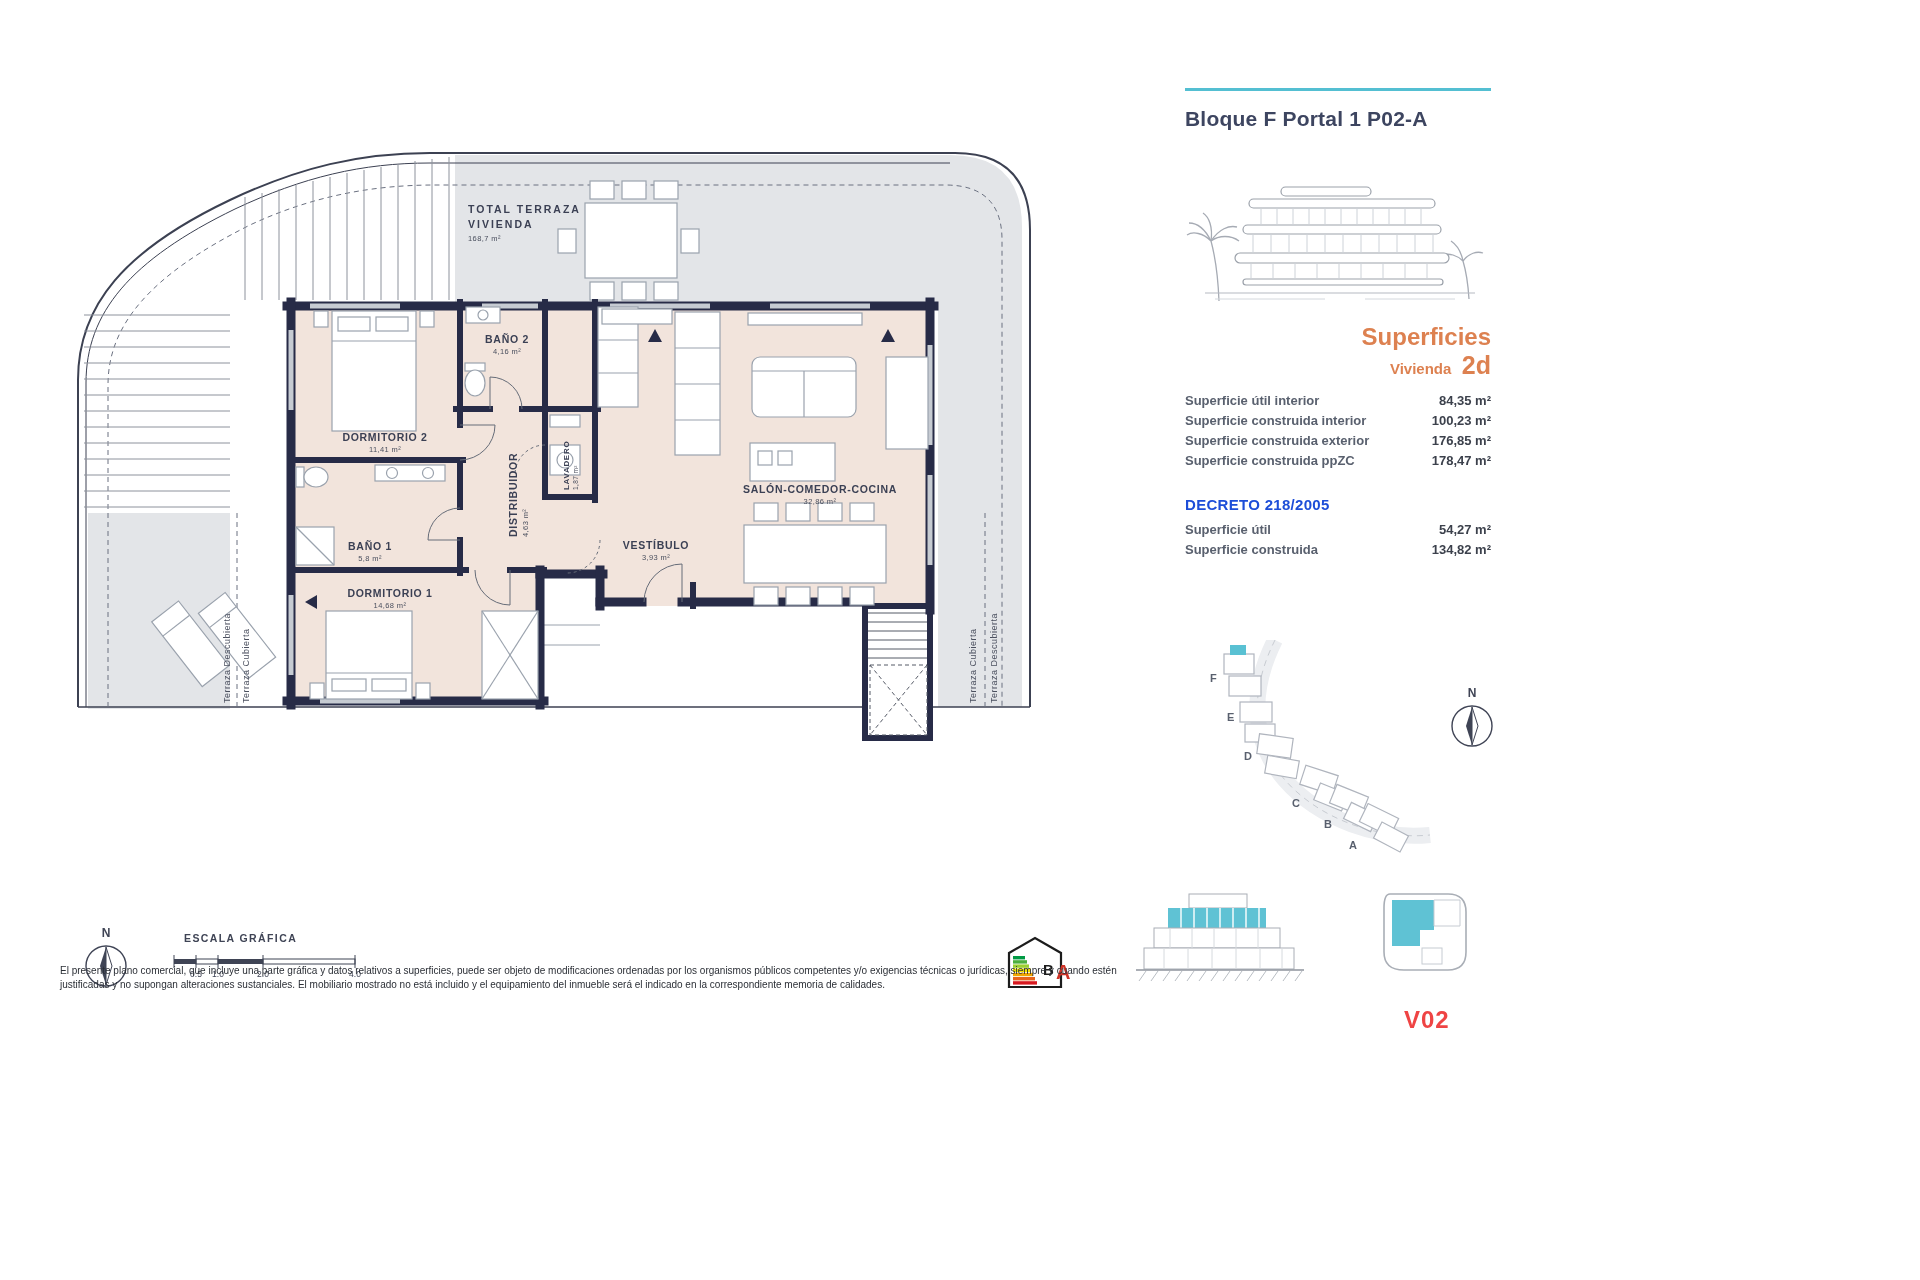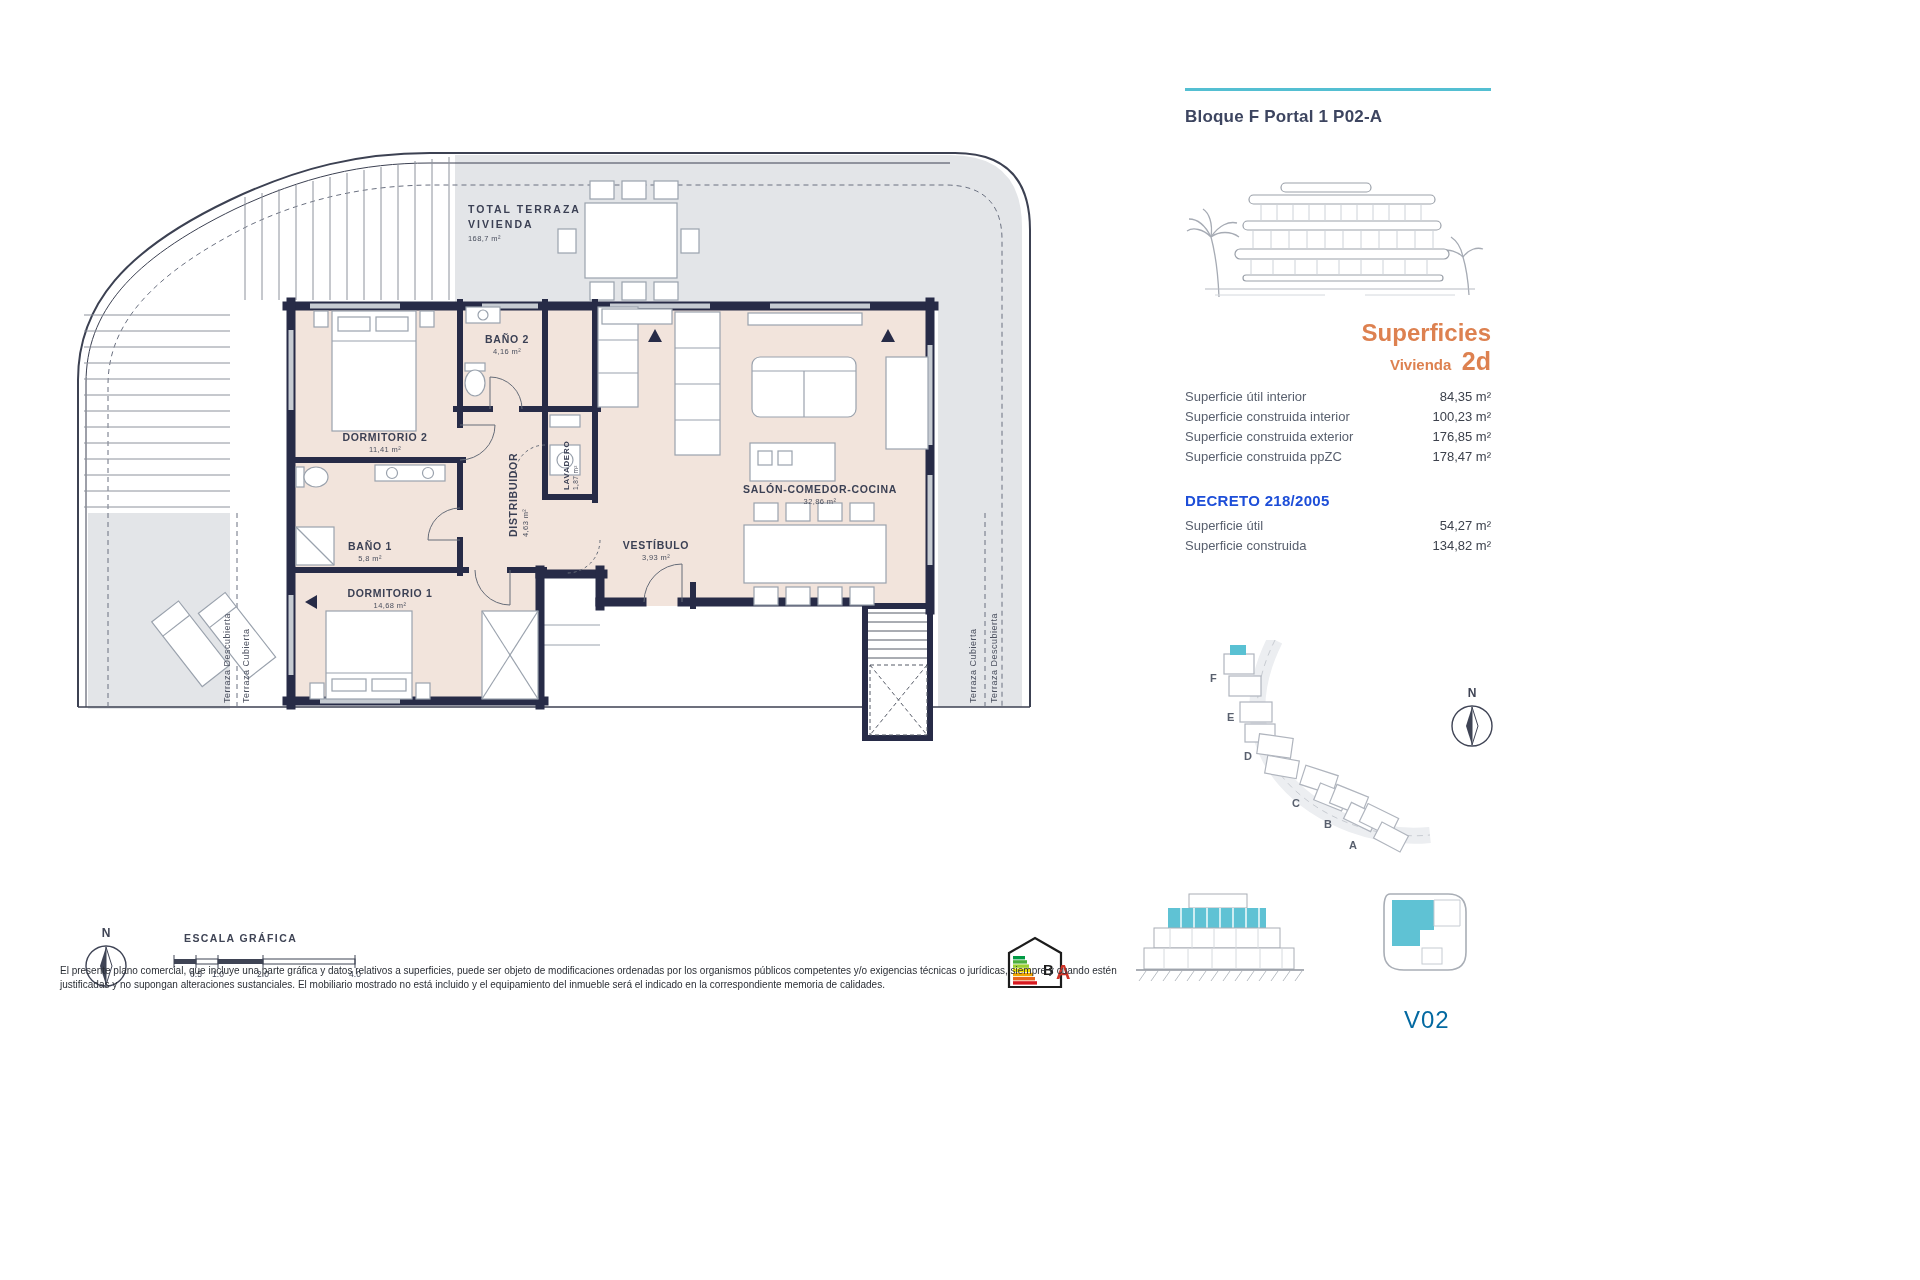--- a/index.html
+++ b/index.html
@@ -10,33 +10,33 @@
 
   svg text { font-family:"Liberation Sans", sans-serif; }
   .rlbl  { font-size:10.5px; font-weight:700; fill:#3b4054; letter-spacing:.7px; }
   .rarea { font-size:7.5px; fill:#4a4f5e; letter-spacing:.4px; }
   .vlbl  { font-size:9px; fill:#4a4f5e; letter-spacing:.5px; }
   .tlbl  { font-size:10.5px; font-weight:700; fill:#3b4054; letter-spacing:2px; }
 
   
   .panel { position:absolute; left:1185px; top:88px; width:306px; }
   .rule  { height:3px; background:#54bfd2; }
-  .ptitle{ font-size:17px; font-weight:700; color:#3d4560; margin:16px 0 10px; letter-spacing:.2px; }
+  .ptitle{ font-size:21px; font-weight:700; color:#3d4560; margin:16px 0 10px; letter-spacing:.2px; }
   .sup-head { display:flex; justify-content:space-between; align-items:flex-end; margin:10px 0 10px;flex-direction:column; }
   .sup-title{ font-size:24px; font-weight:700; color:#dd8150; }
   .viv { color:#dd8150; font-weight:700; }
   .viv .vl { font-size:15px; }
   .viv .vv { font-size:25px; margin-left:6px; }
-  .srow { display:flex; justify-content:space-between; font-size:13px; color:#59606e; padding:2.5px 0; }
+  .srow { display:flex; justify-content:space-between; font-size:13px; color:#59606e; padding:2.5px 0;font-weight:bold; }
   .srow .val { color:#3c414c; }
   .decreto { font-size:15px; font-weight:700; color:#1d4ed8; letter-spacing:.3px; margin:26px 0 6px; }
 
   .scale-title { font-size:10.5px; font-weight:700; color:#3f4455; letter-spacing:1.4px; margin-bottom:6px;margin-left:12px; }
   .disclaimer { position:absolute; left:60px; top:964px; width:1058px; font-size:10px; line-height:1.42; color:#2b2f36; }
-  .v02 { position:absolute; left:1404px; top:1006px; font-size:24px; font-weight:400; color:#0369a1; letter-spacing:1px; }
+  .v02 { position:absolute; left:1404px; top:1006px; font-size:24px; font-weight:700; color:#ef4444; letter-spacing:1px; }
 </style>
 </head>
 <body>
 
 <div class="page">
 
   <svg class="abs" style="left:70px;top:145px" width="970" height="600" viewBox="0 0 970 600">
 
     <path d="M385,10 H880 Q952,10 952,82 V158 H385 Z" fill="#e3e5e8"></path>
     <rect x="868" y="158" width="84" height="404" fill="#e3e5e8"></rect>

